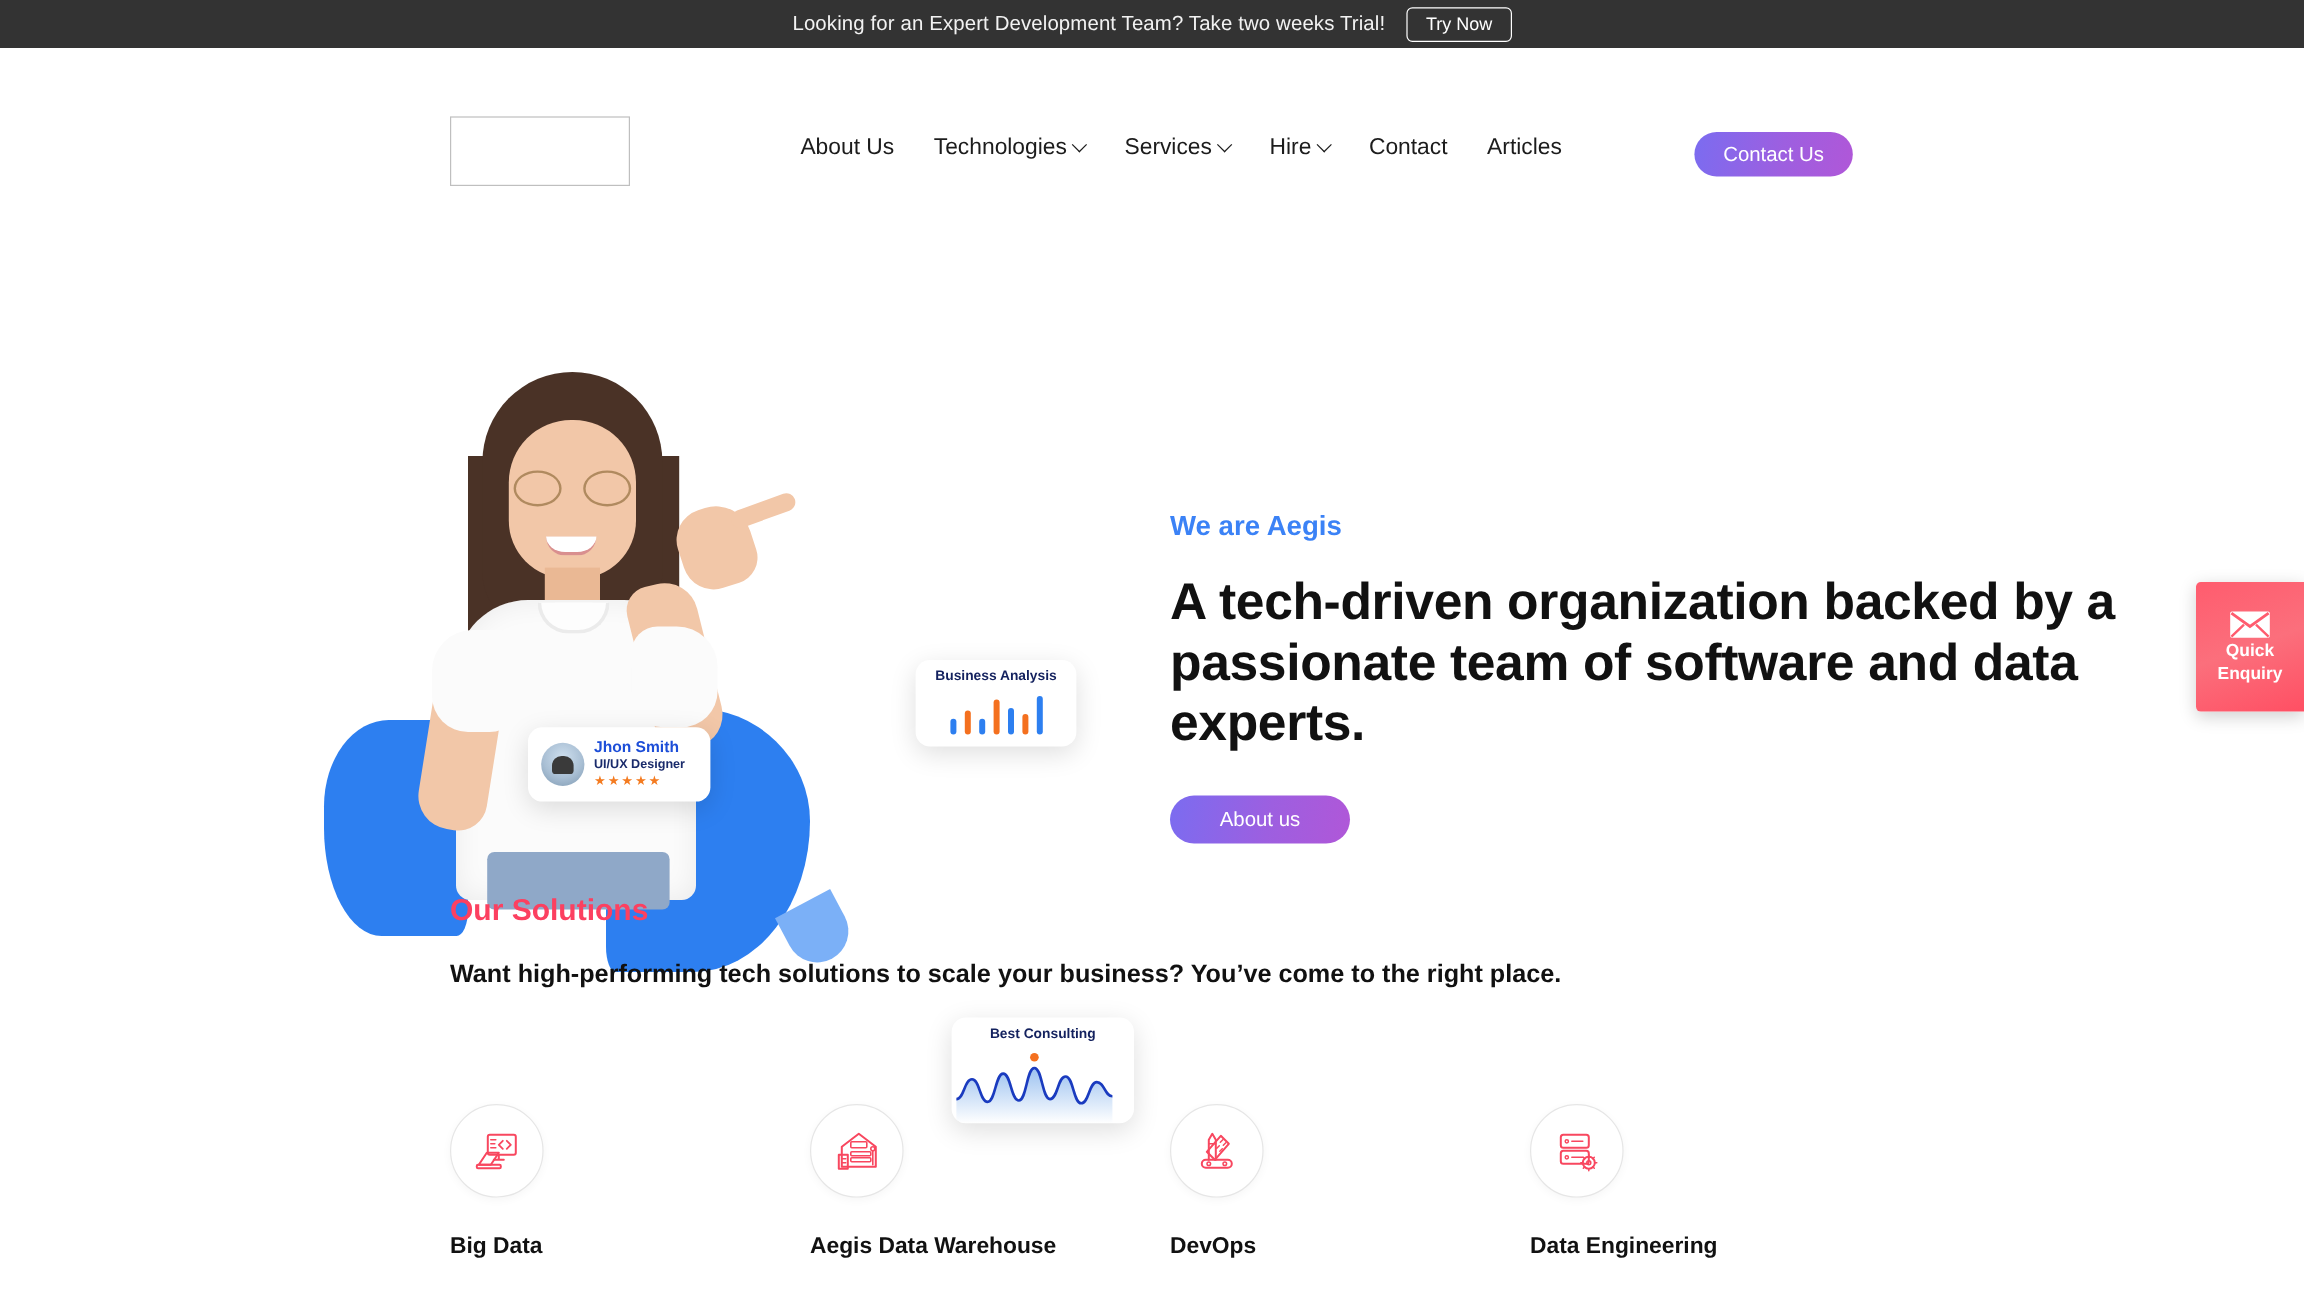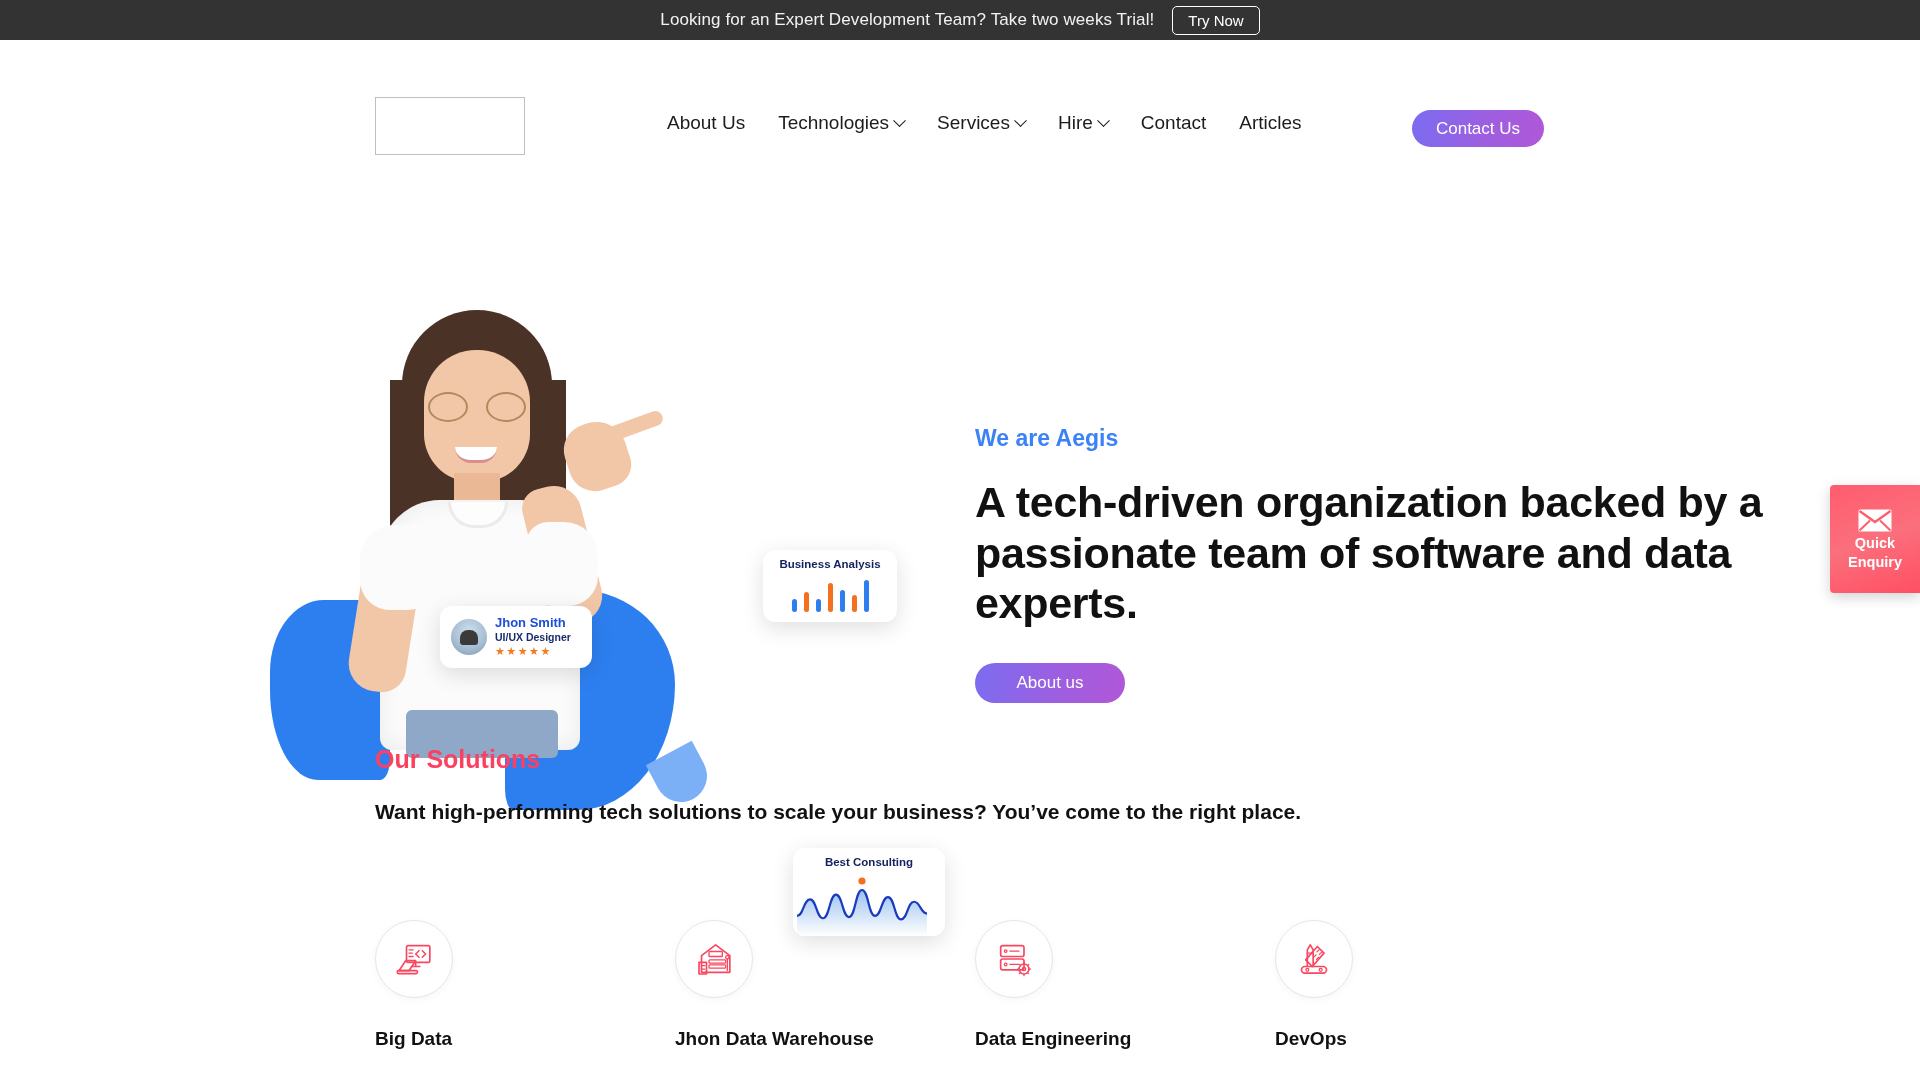--- a/index.html
+++ b/index.html
@@ -443,48 +443,48 @@
           <path d="M9 20L26 7l17 13v20H9z"></path>
           <rect x="18" y="15" width="16" height="6" rx="1" stroke-width="1.6"></rect>
           <rect x="18" y="25" width="20" height="4" rx="1" stroke-width="1.6"></rect>
           <rect x="18" y="31" width="20" height="4" rx="1" stroke-width="1.6"></rect>
           <path d="M40 24v14" stroke-width="1.6"></path>
           <circle cx="40" cy="22" r="2" stroke-width="1.6"></circle>
           <path d="M6 28h9v14H6z"></path>
           <path d="M9 32h4M9 36h4" stroke-width="1.5"></path>
         </svg>
       </div>
-      <div class="sol-label">Jhon Data Warehouse</div>
+      <div class="sol-label">Aegis Data Warehouse</div>
+    </div>
+
+    <div class="sol-card">
+      <div class="sol-icon-wrap">
+        <svg width="40" height="40" viewBox="0 0 48 48" fill="none" stroke="#f8475f" stroke-width="2" stroke-linecap="round" stroke-linejoin="round">
+          <path d="M16 33V13l3.5-6 3.5 6v20"></path>
+          <path d="M16 17h7" stroke-width="1.6"></path>
+          <path d="M28 9l8 8-14 16-8-8z"></path>
+          <path d="M30 13l-2.5 2.5M33 16l-2.5 2.5M26.5 19l-2.5 2.5M29.5 22l-2.5 2.5" stroke-width="1.5"></path>
+          <rect x="9" y="33" width="30" height="8" rx="4"></rect>
+          <circle cx="16" cy="37" r="1.8" stroke-width="1.5"></circle>
+          <circle cx="32" cy="37" r="1.8" stroke-width="1.5"></circle>
+        </svg>
+      </div>
+      <div class="sol-label">DevOps</div>
     </div>
 
     <div class="sol-card">
       <div class="sol-icon-wrap">
         <svg width="40" height="40" viewBox="0 0 48 48" fill="none" stroke="#f8475f" stroke-width="2" stroke-linecap="round" stroke-linejoin="round">
           <rect x="8" y="8" width="28" height="13" rx="2.5"></rect>
           <rect x="8" y="24" width="28" height="13" rx="2.5"></rect>
           <circle cx="14" cy="14.5" r="1.6" stroke-width="1.5"></circle>
           <circle cx="14" cy="30.5" r="1.6" stroke-width="1.5"></circle>
           <path d="M19 14.5h11M19 30.5h11" stroke-width="1.5"></path>
           <circle cx="36" cy="36" r="6"></circle>
           <circle cx="36" cy="36" r="2" stroke-width="1.5"></circle>
           <path d="M36 28v2M36 42v2M28 36h2M42 36h2M30.5 30.5l1.5 1.5M40 40l1.5 1.5M41.5 30.5L40 32M32 40l-1.5 1.5" stroke-width="1.5"></path>
         </svg>
       </div>
       <div class="sol-label">Data Engineering</div>
     </div>
 
-    <div class="sol-card">
-      <div class="sol-icon-wrap">
-        <svg width="40" height="40" viewBox="0 0 48 48" fill="none" stroke="#f8475f" stroke-width="2" stroke-linecap="round" stroke-linejoin="round">
-          <path d="M16 33V13l3.5-6 3.5 6v20"></path>
-          <path d="M16 17h7" stroke-width="1.6"></path>
-          <path d="M28 9l8 8-14 16-8-8z"></path>
-          <path d="M30 13l-2.5 2.5M33 16l-2.5 2.5M26.5 19l-2.5 2.5M29.5 22l-2.5 2.5" stroke-width="1.5"></path>
-          <rect x="9" y="33" width="30" height="8" rx="4"></rect>
-          <circle cx="16" cy="37" r="1.8" stroke-width="1.5"></circle>
-          <circle cx="32" cy="37" r="1.8" stroke-width="1.5"></circle>
-        </svg>
-      </div>
-      <div class="sol-label">DevOps</div>
-    </div>
-
   </div>
 </div>
 
 </body></html>

